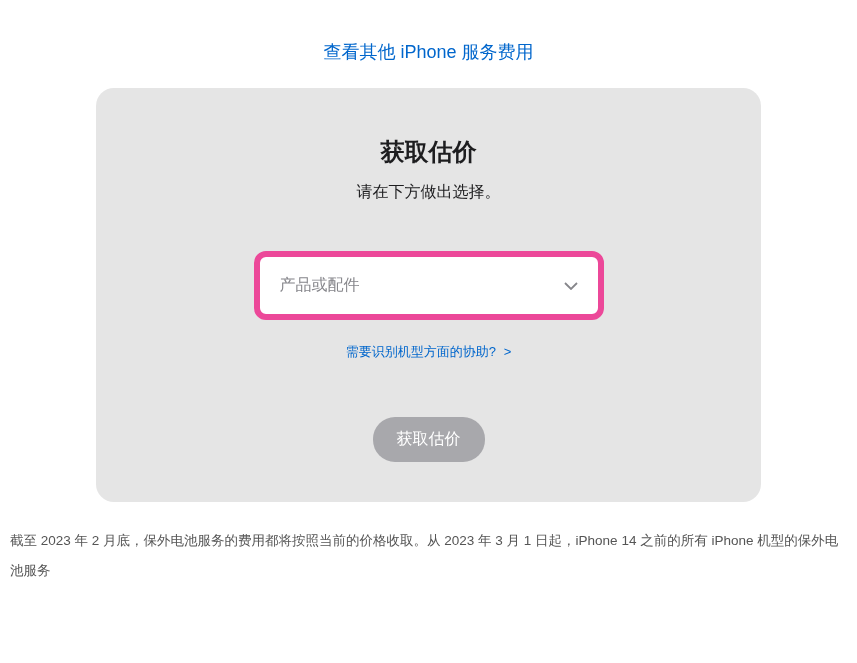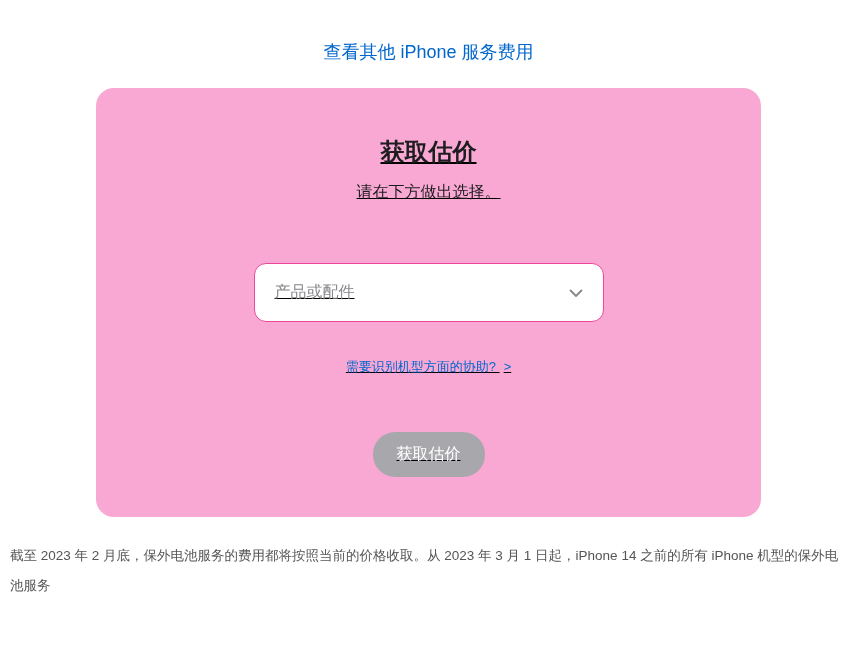--- a/index.html
+++ b/index.html
@@ -17,46 +17,45 @@
     .top-link {
       text-align: center;
       padding: 40px 0 24px;
     }
     .top-link a {
       color: #0066cc;
       text-decoration: none;
       font-size: 18px;
     }
     .card {
-      background: #f9a8d4;
+      background: #e5e5e5;
       border-radius: 18px;
       width: 665px;
       margin: 0 auto;
       padding: 48px 40px 40px;
-      text-decoration: underline;
     }
     .card-title {
       text-align: center;
       font-size: 24px;
       font-weight: 600;
       color: #1d1d1f;
       margin-bottom: 14px;
     }
     .card-subtitle {
       text-align: center;
       font-size: 16px;
       color: #1d1d1f;
-      margin-bottom: 60px;
+      margin-bottom: 48px;
     }
     .dropdown {
       background: #ffffff;
-      border: 1px solid #ec4899;
+      border: 6px solid #ec4899;
       border-radius: 12px;
       width: 350px;
-      margin: 0 auto 35px;
+      margin: 0 auto 22px;
       padding: 18px 20px;
       display: flex;
       justify-content: space-between;
       align-items: center;
       cursor: pointer;
     }
     .dropdown-label {
       color: #86868b;
       font-size: 16px;
     }

